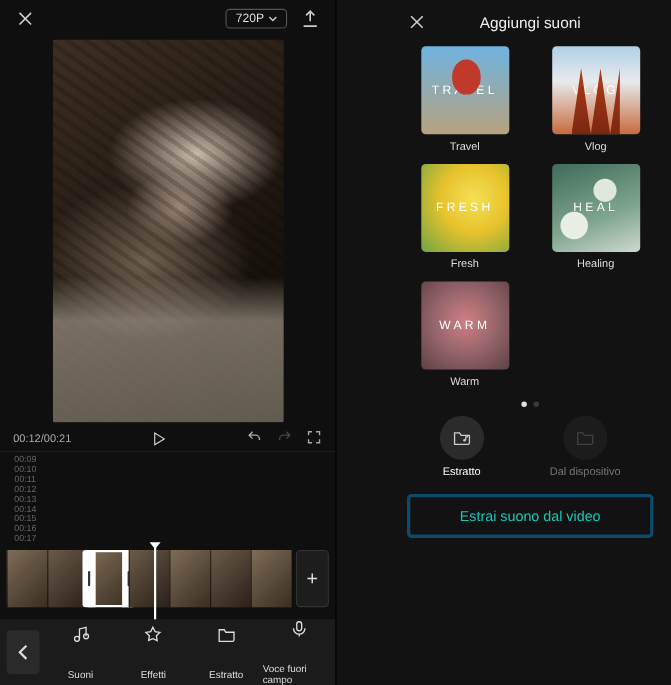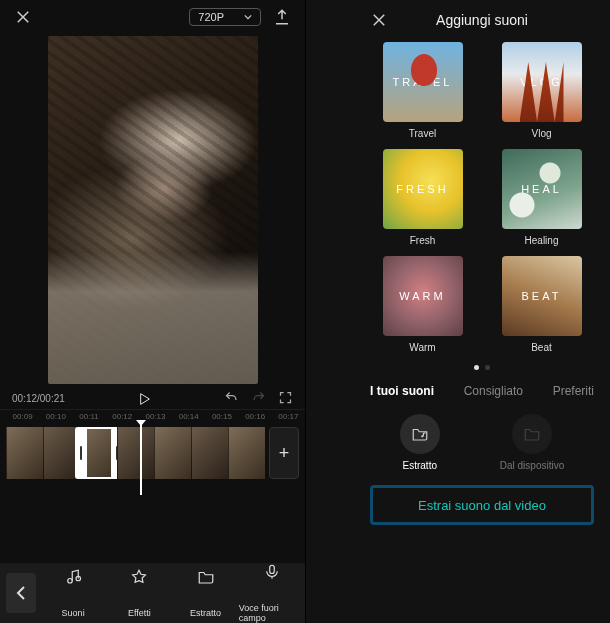--- a/index.html
+++ b/index.html
@@ -13,21 +13,21 @@
   }
   .pane { height: 623px; background: #0f0f0f; position: relative; }
   .pane-left { width: 305px; }
   .pane-right { width: 305px; border-left: 1px solid #000; background:#121212;padding-left:48px; }
 
   
   .top-bar-l { height: 34px; display:flex; align-items:center; padding:0 12px; gap:10px; }
   .spacer { flex:1; }
   .pill {
     border:1px solid #555; border-radius:4px; padding:2px 8px;
-    font-size:11px; color:#ddd; display:flex; align-items:center; gap:20px;
+    font-size:11px; color:#ddd; display:flex; align-items:center; gap:4px;
   }
   .icon-btn { width:22px; height:22px; display:flex; align-items:center; justify-content:center; color:#ccc; cursor:pointer; }
   .icon-btn svg { width:18px; height:18px; }
 
   .viewer {
     width:210px; height:348px; margin:2px auto 0 auto;
     position:relative; overflow:hidden; border-radius:2px;
   }
   .cat-bg {
     position:absolute; inset:0;
@@ -47,21 +47,21 @@
     background: linear-gradient(180deg, rgba(205,195,180,0) 0%, #c3b8a6 30%, #a99e8c 100%);
     opacity:.55;
   }
 
   .transport { display:flex; align-items:center; padding:6px 12px 2px 12px; gap:10px; font-size:10px; color:#aaa;}
   .transport .play { flex:1; display:flex; justify-content:center;}
   .tiny-icons { display:flex; gap:12px; color:#888;}
   .tiny-icons svg{width:15px;height:15px;}
   .disabled { opacity:.35; }
 
-  .ruler { display:flex; font-size:8px; color:#666; padding:2px 0 2px 6px; gap:0; border-top:1px solid #1e1e1e;}
+  .ruler { display:flex; font-size:8px; color:#666; padding:2px 0 2px 6px; gap:0; border-top:1px solid #1e1e1e;flex-direction:column;}
   .ruler span{ width:34px; text-align:center;}
 
   .track-area { height:72px; position:relative; padding-top:4px;}
   .clips { display:flex; height:52px; margin:0 6px; gap:0;}
   .clip {
     flex:1; background:linear-gradient(135deg,#6a5a48,#2b2119);
     border-left:1px solid rgba(0,0,0,.4); position:relative;
   }
   .clip:nth-child(odd){background:linear-gradient(135deg,#7d6c57,#3a2e21);}
   .clip-sel { outline:2px solid #fff; outline-offset:-2px;}
@@ -281,36 +281,27 @@
       <div class="genre-label">Fresh</div>
     </div>
     <div class="genre">
       <div class="genre-thumb g-heal">HEAL</div>
       <div class="genre-label">Healing</div>
     </div>
     <div class="genre">
       <div class="genre-thumb g-warm">WARM</div>
       <div class="genre-label">Warm</div>
     </div>
-    <div class="genre">
-      <div class="genre-thumb g-beat">BEAT</div>
-      <div class="genre-label">Beat</div>
-    </div>
   </div>
 
   <div class="dots">
     <div class="dot active"></div>
     <div class="dot"></div>
   </div>
 
-  <div class="tabs">
-    <div class="tab active">I tuoi suoni</div>
-    <div class="tab">Consigliato</div>
-    <div class="tab">Preferiti</div>
-  </div>
 
   <div class="src-row">
     <div class="src">
       <div class="circ">
           <svg width="18" height="18" viewBox="0 0 24 24" stroke="#ccc" stroke-width="1.6" fill="none">
             <path d="M3 6h6l2 3h10v9a2 2 0 01-2 2H3z"></path>
             <circle cx="15" cy="15" r="1.5" fill="#ccc" stroke="none"></circle>
             <path d="M16.5 15v-4l3-.6" stroke="#ccc"></path>
           </svg>
         </div>

